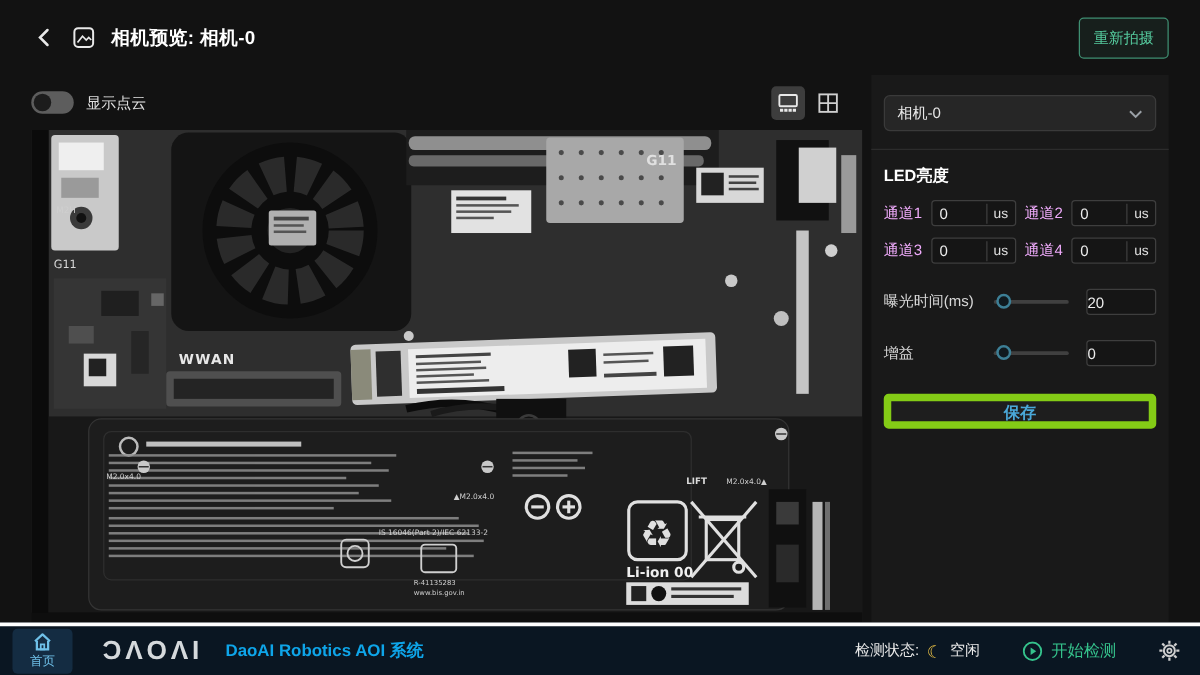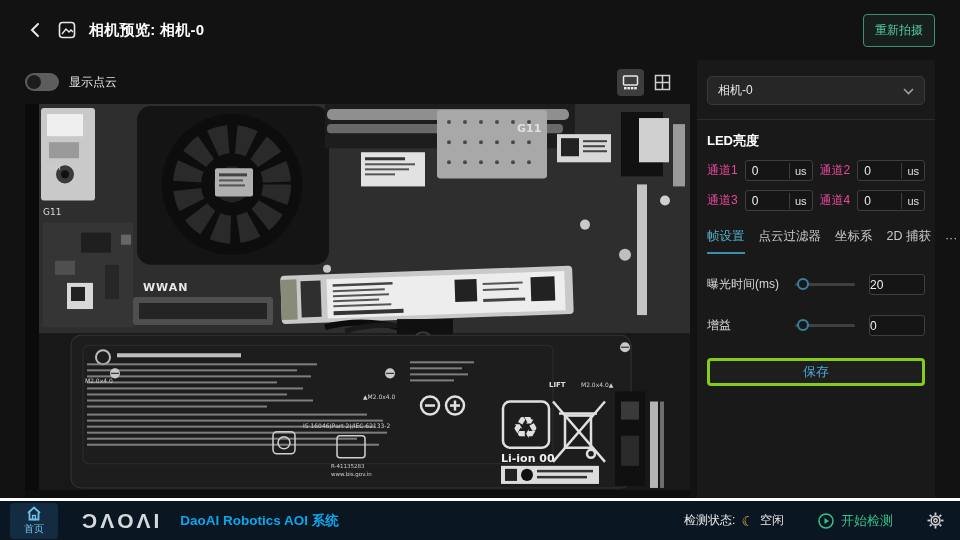--- a/index.html
+++ b/index.html
@@ -30,35 +30,35 @@
   .canvas svg { width:100%; height:100%; display:block; }
 
   
   .panel { position:absolute; top:60px; bottom:42px; right:25px; width:238px; background:#191919; padding:10px 10px 0 10px; }
   .dropdown { height:29px; background:#262626; border:1px solid #3a3a3a; border-radius:5px; display:flex; align-items:center;
     padding:0 10px; font-size:12px; color:#e8e8e8; cursor:pointer; margin-top:6px; }
   .dropdown .chev { margin-left:auto; }
   .panel-divider { height:1px; background:#2c2c2c; margin:14px -10px 0 -10px; }
   .led-title { font-size:13px; font-weight:bold; color:#fff; margin:12px 0 10px 0; }
   .chan-grid { display:grid; grid-template-columns:auto 1fr auto 1fr; column-gap:7px; row-gap:9px; align-items:center; }
-  .chan-label { font-size:12px; color:#ec4899; white-space:nowrap; }
+  .chan-label { font-size:12px; color:#f0abfc; white-space:nowrap; }
   .chan-box { display:flex; align-items:center; height:21px; background:#151515; border:1px solid #3e3e3e; border-radius:3px; overflow:hidden; }
   .chan-box input { flex:1; min-width:0; background:transparent; border:none; outline:none; color:#eee; font-size:12px; padding:0 6px; font-family:inherit; }
   .chan-unit { font-size:11px; color:#e0e0e0; border-left:1px solid #3e3e3e; padding:2px 5px; }
   .tabs { display:flex; align-items:flex-end; gap:14px; margin-top:17px; font-size:12.5px; color:#c9c9c9; }
   .tab { padding-bottom:7px; cursor:pointer; white-space:nowrap; border-bottom:2px solid transparent; }
   .tab.active { color:#53aec8; border-bottom-color:#3e8fae; }
   .slider-row { display:flex; align-items:center; margin-top:20px; }
   .slider-label { width:88px; font-size:12px; color:#d8d8d8; }
   .slider-track { flex:1; height:3px; background:#404040; border-radius:2px; position:relative; margin-right:14px; cursor:pointer; }
   .slider-handle { position:absolute; top:-5px; width:12px; height:12px; border-radius:50%; background:#101a1f; border:2px solid #3d7f96; cursor:pointer; }
   .slider-value { width:56px; height:21px; background:#151515; border:1px solid #3e3e3e; border-radius:3px; color:#eee;
     font-size:12px; padding:0 0; font-family:inherit; outline:none; }
-  .save-btn { margin-top:22px; width:100%; height:28px; background:#1e1e1e; border:3px solid #84cc16; border-radius:4px;
-    color:#4aa8d8; font-weight:normal; font-size:13px; cursor:pointer; font-family:inherit; }
+  .save-btn { margin-top:22px; width:100%; height:28px; background:#1e1e1e; border:6px solid #84cc16; border-radius:4px;
+    color:#4aa8d8; font-weight:bold; font-size:13px; cursor:pointer; font-family:inherit; }
 
   
   .footer { position:absolute; left:0; right:0; bottom:0; height:42px; background:#0a1622; border-top:3px solid #ffffff;
     display:flex; align-items:center; padding:0 16px 0 10px; }
   .home-tile { width:48px; height:36px; background:#142c42; border-radius:4px; display:flex; flex-direction:column;
     align-items:center; justify-content:center; gap:1px; cursor:pointer; }
   .home-tile .lbl { font-size:10px; color:#6fc0e8; }
   .logo { margin-left:24px; font-size:21px; font-weight:bold; letter-spacing:3px; color:#d5d9dc; }
   .app-title { margin-left:18px; font-size:13.5px; font-weight:bold; color:#0ea5e9; }
   .foot-right { margin-left:auto; display:flex; align-items:center; }
@@ -329,27 +329,20 @@
       <input value="0" style="">
       <span class="chan-unit">us</span>
     </div>
     <span class="chan-label">通道4</span>
     <div class="chan-box">
       <input value="0" style="">
       <span class="chan-unit">us</span>
     </div>
   </div>
 
-  <div class="tabs">
-    <div class="tab active">帧设置</div>
-    <div class="tab">点云过滤器</div>
-    <div class="tab">坐标系</div>
-    <div class="tab">2D 捕获</div>
-    <div class="tab">···</div>
-  </div>
 
   <div class="slider-row">
     <span class="slider-label">曝光时间(ms)</span>
     <div class="slider-track">
       <div class="slider-handle" style="left:4%;"></div>
     </div>
     <input class="slider-value" value="20" style="">
   </div>
 
   <div class="slider-row">

